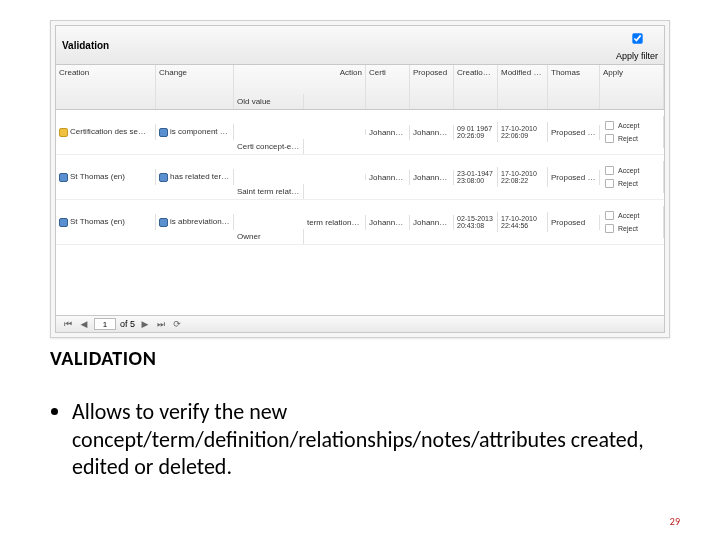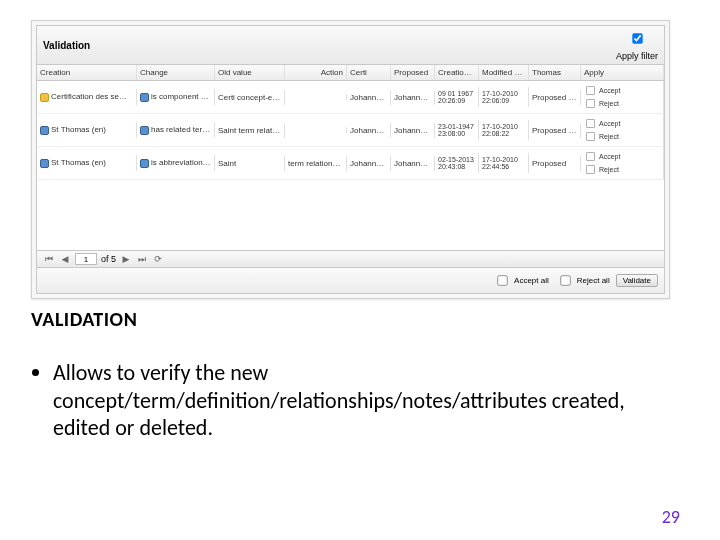--- a/index.html
+++ b/index.html
@@ -6,21 +6,21 @@
   html, body { margin: 0; padding: 0; }
   body {
     width: 720px;
     height: 540px;
     font-family: Arial, Helvetica, sans-serif;
     font-size: 12px;
     background: #fff;
     position: relative;
   }
   .slide {
-    padding: 20px 50px 0 31px;
+    padding: 20px 50px 0 50px;
   }
   .panel-wrap {
     border: 1px solid #d0d0d0;
     box-shadow: 0 1px 2px rgba(0,0,0,.1);
     padding: 4px;
     background: #f6f6f6;
     margin-bottom: 8px;
   }
   .panel {
     background: #fff;
@@ -54,21 +54,21 @@
     white-space: nowrap;
     text-overflow: ellipsis;
   }
   .row {
     border-bottom: 1px solid #eee;
     min-height: 22px;
     align-items: center;
   }
   .c-concept  { width: 100px; }
   .c-change   { width: 78px; }
-  .c-oldvalue { width: 70px; }
+  .c-oldvalue { width: 70px; margin-top: 29px; }
   .c-action   { width: 62px; text-align: right; }
   .c-owner    { width: 44px; }
   .c-modifier { width: 44px; }
   .c-created  { width: 44px; }
   .c-modified { width: 50px; }
   .c-status   { width: 52px; }
   .c-note     { flex: 1; }
   .tiny-icon {
     display: inline-block;
     width: 9px; height: 9px;
@@ -130,22 +130,22 @@
     font-family: Calibri, Arial, sans-serif;
     font-size: 22px;
     line-height: 1.25;
     margin: 0;
     padding-left: 22px;
   }
   ul.bullets li { margin-bottom: 6px; margin-top: 28px; }
   .pagenum {
     position: absolute;
     bottom: 12px; right: 40px;
-    color: #6d28d9;
-    font-size: 18px;
+    color: #b91c1c;
+    font-size: 10px;
     font-family: Calibri, Arial, sans-serif;
   }
 </style>
 </head>
 <body>
 
 <div class="slide">
 
   <div class="panel-wrap">
     <div class="panel">
@@ -223,21 +223,21 @@
           <label>
               <input type="checkbox" style="">
               <span>Reject</span>
             </label>
         </div>
       </div>
 
       <div class="row">
         <div class="cell c-concept"><span class="tiny-icon ic-blue"></span><span>St Thomas (en)</span></div>
         <div class="cell c-change"><span class="tiny-icon ic-blue"></span><span>is abbreviation of (en)</span></div>
-        <div class="cell c-oldvalue">Saint</div>
+        <div class="cell c-oldvalue">Owner</div>
         <div class="cell c-action">term relation-to-add</div>
         <div class="cell c-owner">Johannsen</div>
         <div class="cell c-modifier">Johannsen</div>
         <div class="cell c-created dates">
             <span>02-15-2013</span>
             <span>20:43:08</span>
           </div>
         <div class="cell c-modified dates">
             <span>17-10-2010</span>
             <span>22:44:56</span>
@@ -260,31 +260,20 @@
       <div class="pager">
         <span class="pgbtn">⏮</span>
         <span class="pgbtn">◀</span>
         <input value="1" style="">
         <span>of 5</span>
         <span class="pgbtn">▶</span>
         <span class="pgbtn">⏭</span>
         <span class="pgbtn">⟳</span>
       </div>
 
-      <div class="footer-actions">
-        <label>
-            <input type="checkbox" style="">
-            <span>Accept all</span>
-          </label>
-        <label>
-            <input type="checkbox" style="">
-            <span>Reject all</span>
-          </label>
-        <button class="btn">Validate</button>
-      </div>
 
     </div>
   </div>
 
   <h2 class="section">VALIDATION</h2>
 
   <ul class="bullets">
     <li>Allows to verify the new concept/term/definition/relationships/notes/attributes created, edited or deleted.</li>
   </ul>
 

